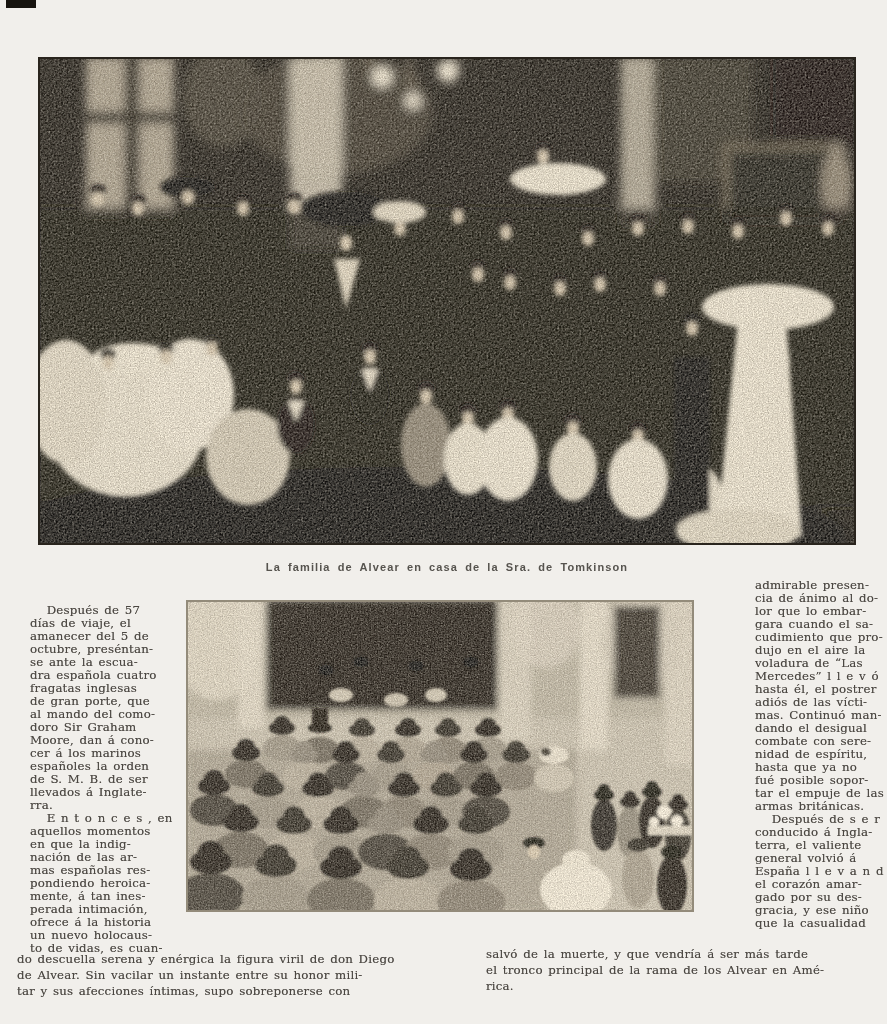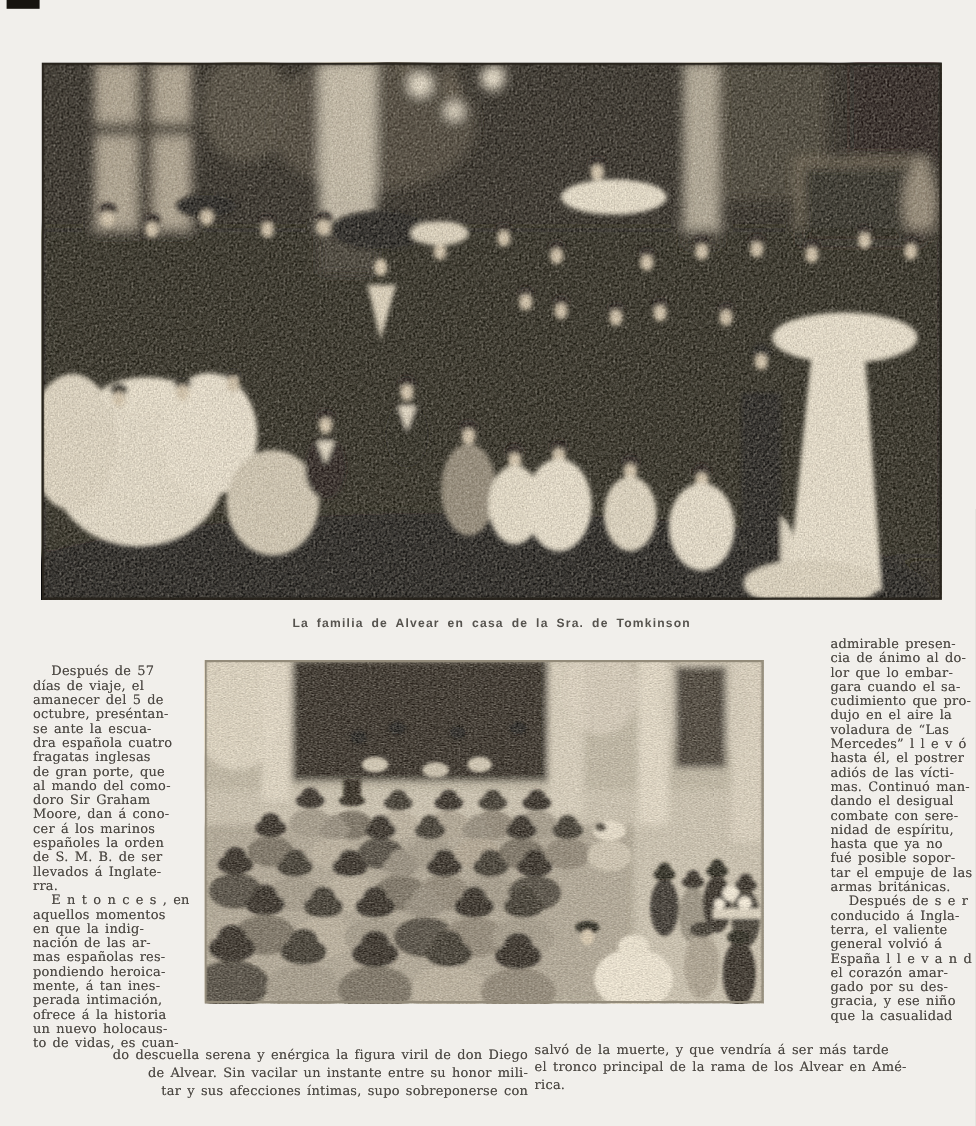--- a/index.html
+++ b/index.html
@@ -12,21 +12,21 @@
   .photo-mid{left:186px;top:600px;}
   .caption{position:absolute;font-family:"Liberation Sans",sans-serif;font-weight:700;
            font-size:11px;letter-spacing:1.1px;word-spacing:3px;color:#56534e;text-align:center;}
   .caption-top{left:38px;top:561px;width:818px;}
   .caption-mid{left:196px;top:921px;width:508px;}
   .bodytext{position:absolute;white-space:pre-wrap;font-size:11.8px;line-height:13px;
             color:#4b4742;letter-spacing:.2px;word-spacing:1.6px;
             text-shadow:0 0 .6px rgba(75,71,66,.55);}
   .col-left{left:30px;top:604px;width:164px;}
   .col-right{left:711px;top:579px;width:176px;margin-left:44px;}
-  .bottom-left{left:38px;top:951px;width:442px;line-height:16px;text-align:right;}
+  .bottom-left{left:17px;top:951px;width:442px;line-height:16px;}
   .bottom-right{left:446px;top:946px;width:438px;line-height:16px;margin-left:40px;}
 </style>
 </head>
 <body>
 
 <div class="sheet">
 
   <div class="corner-mark"></div>
 
   <figure class="photo photo-top">

